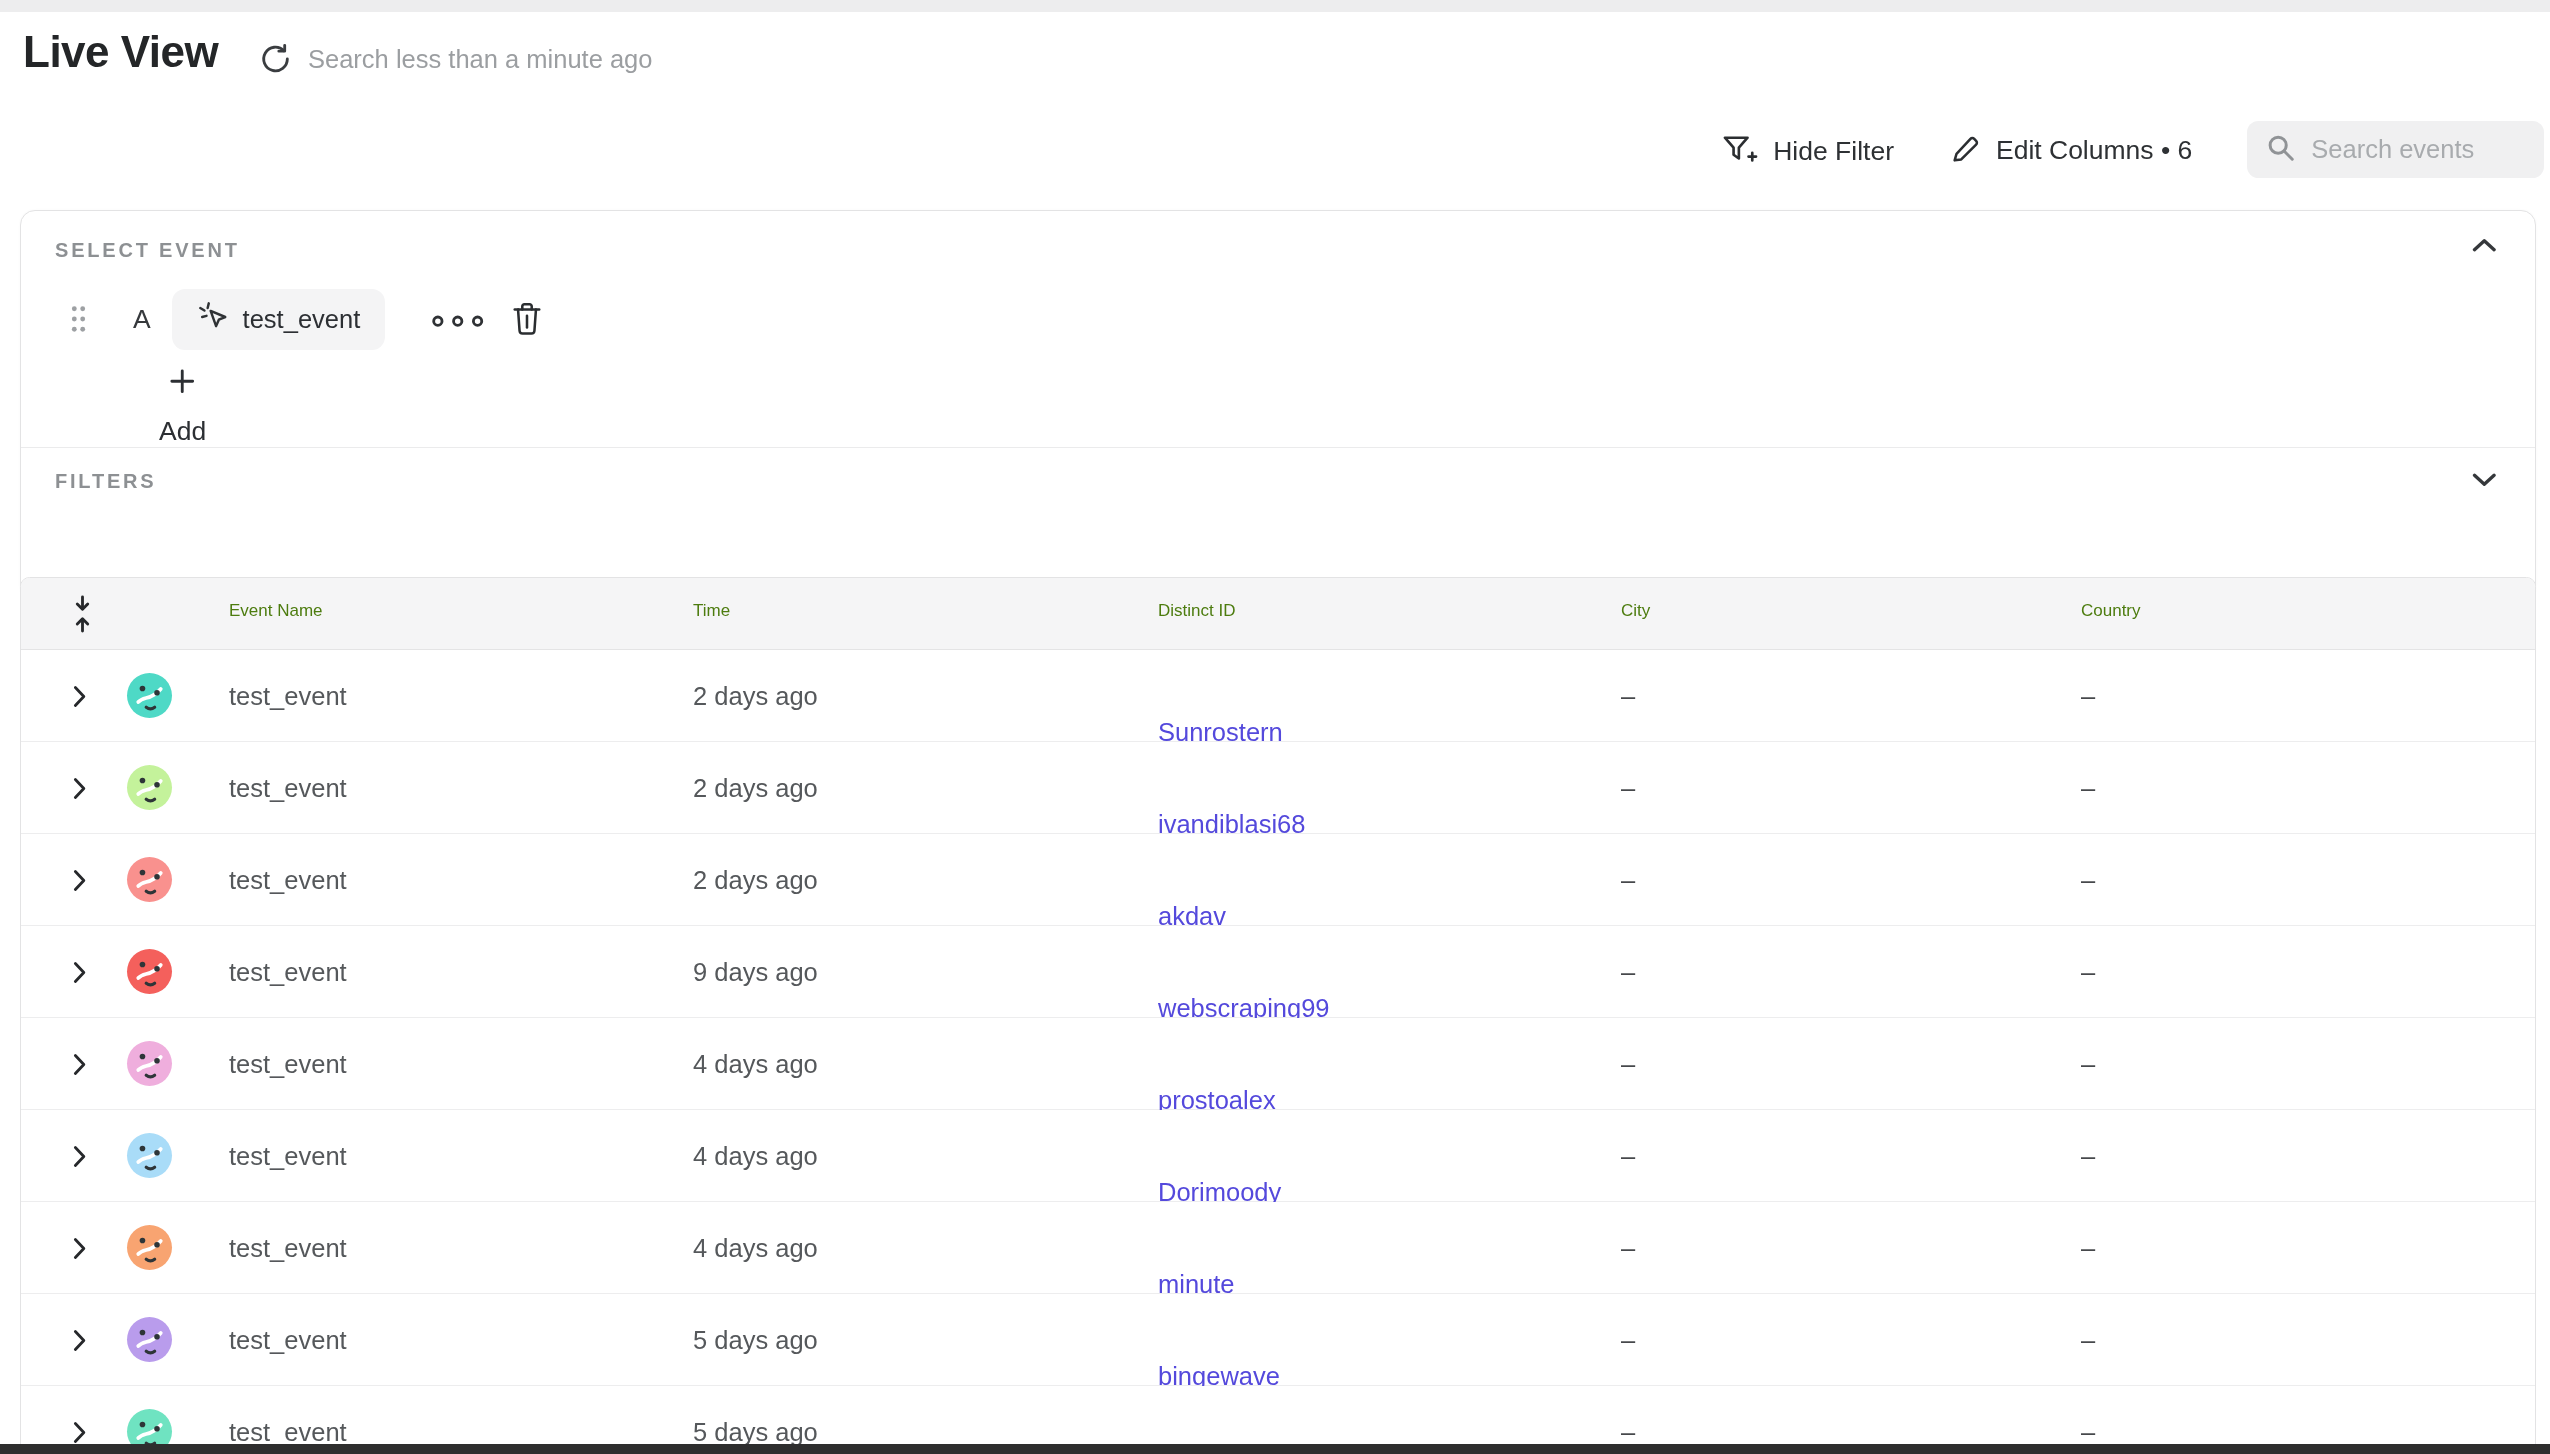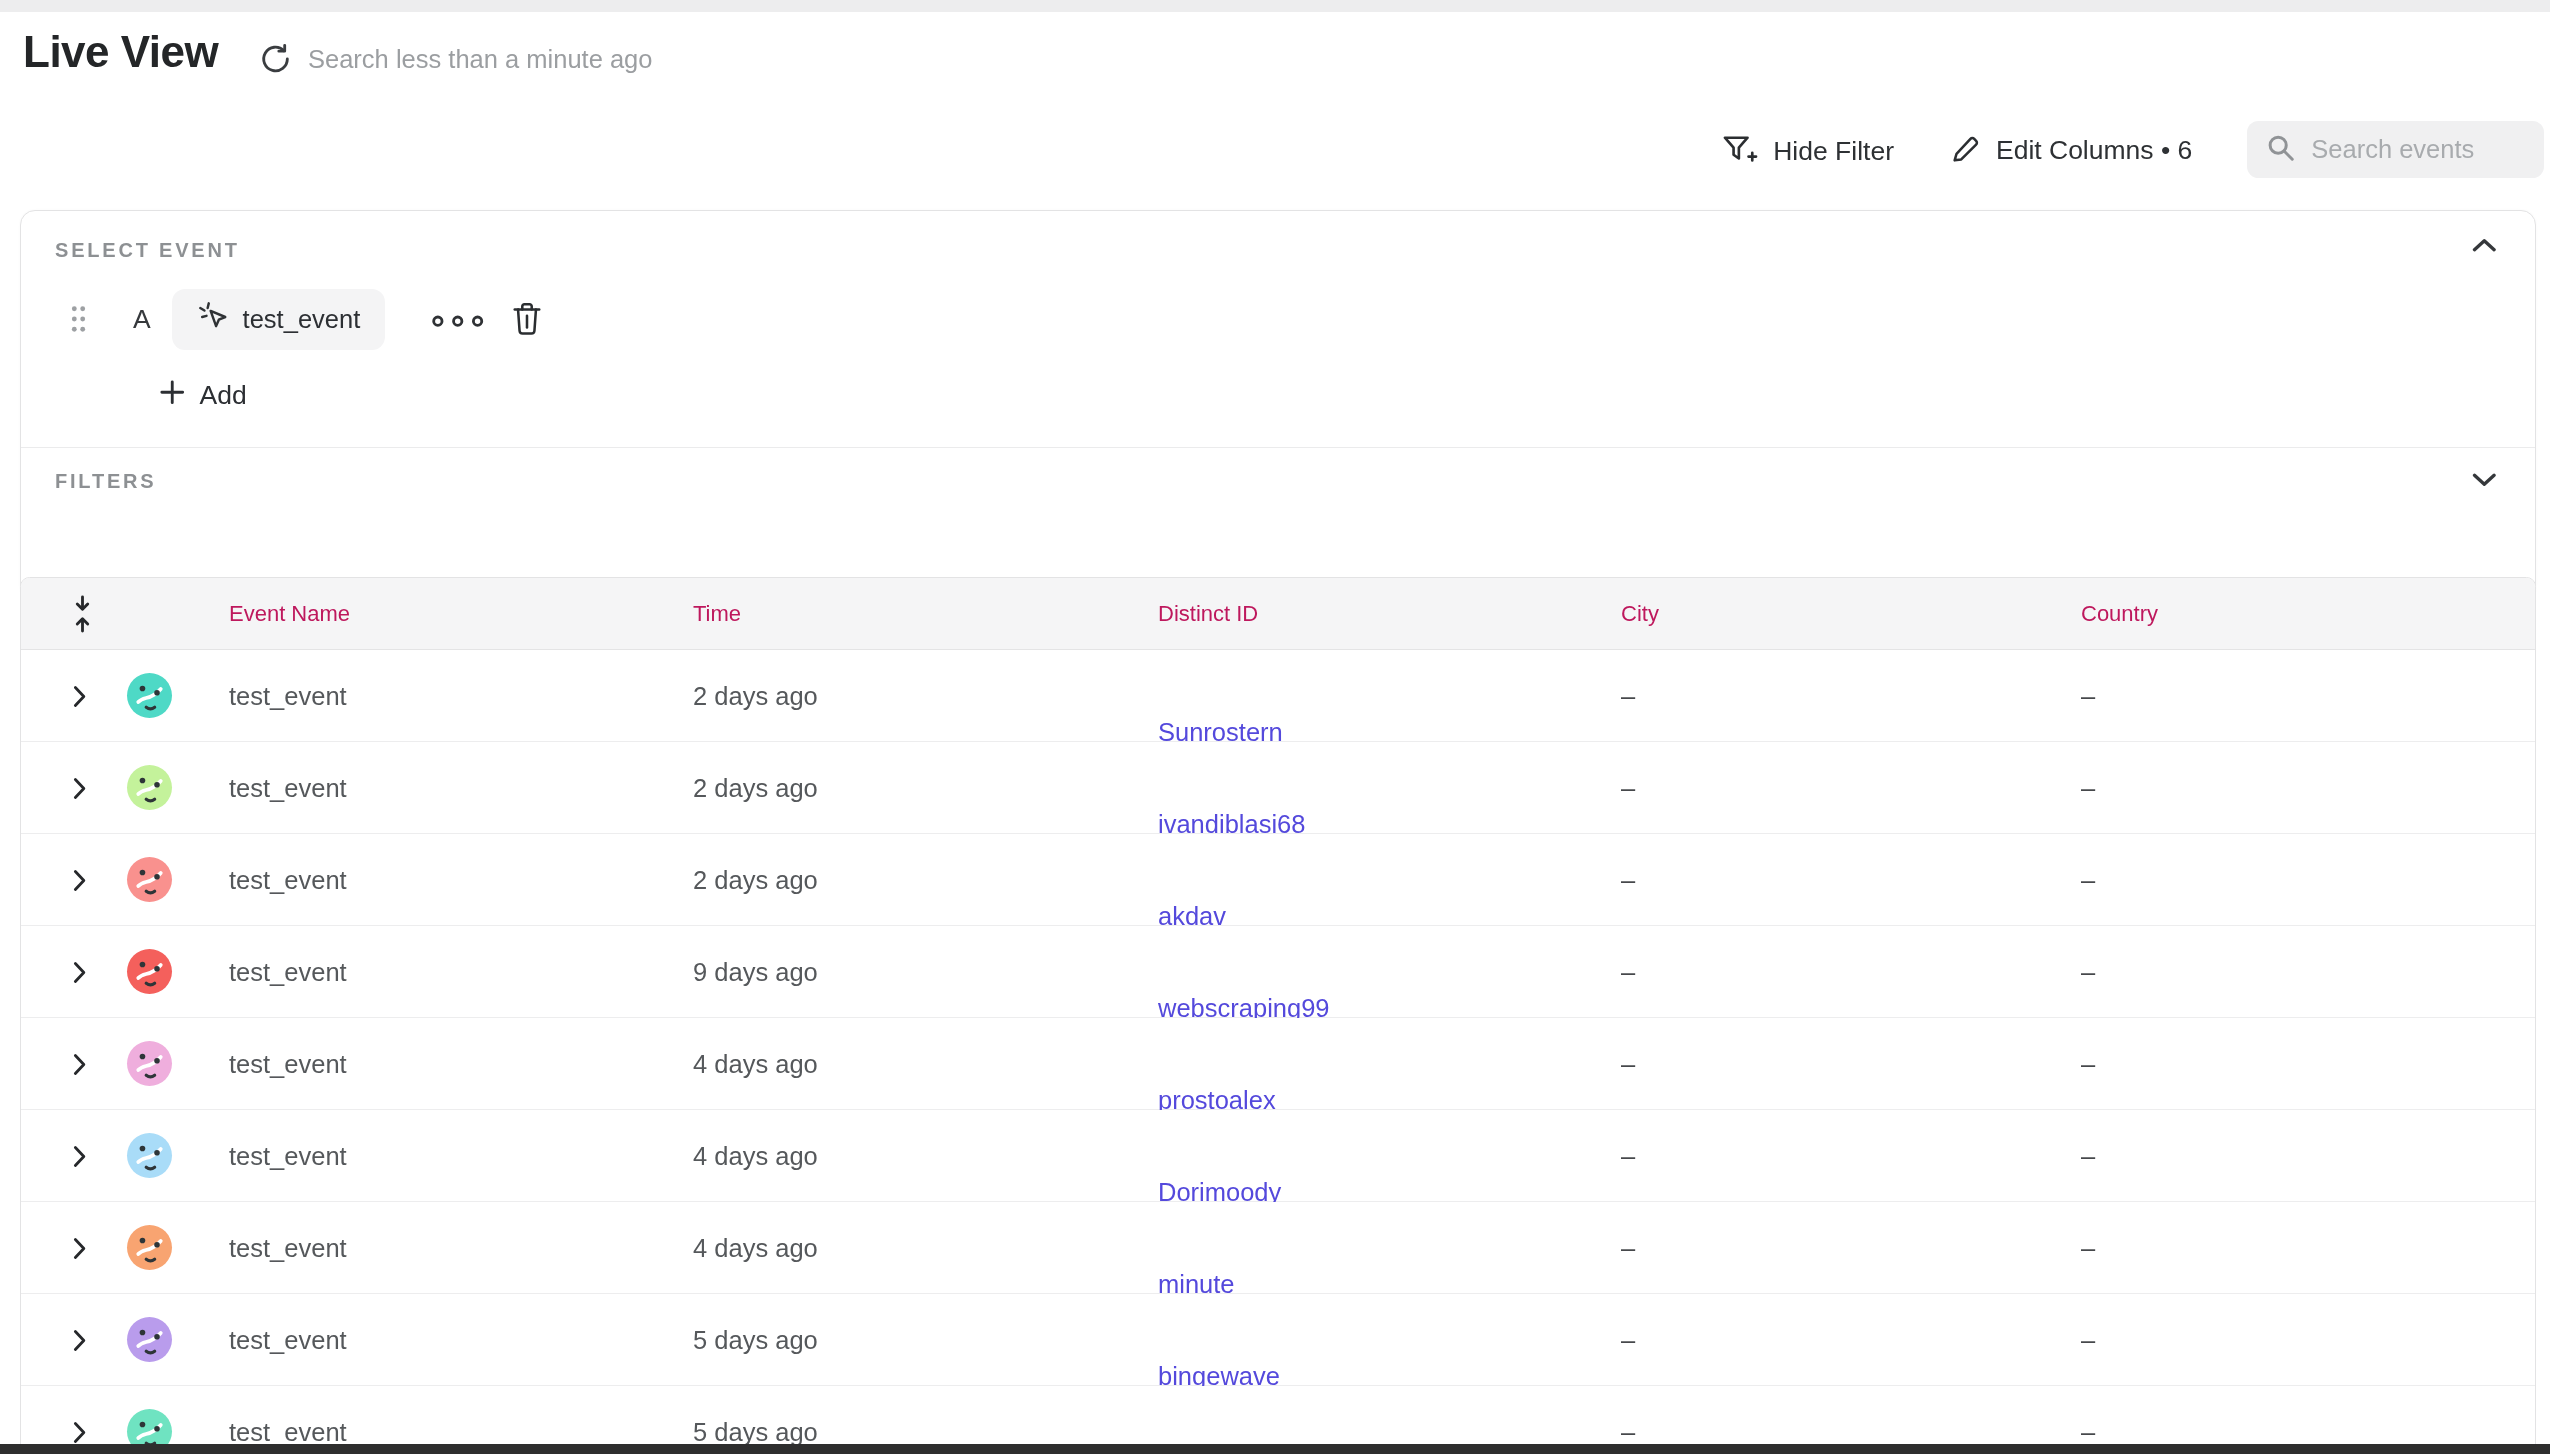--- a/index.html
+++ b/index.html
@@ -31,28 +31,28 @@
   .section-label { font-size:20px; font-weight:700; letter-spacing:2.8px; color:#8d9093; }
   .lbl-select { position:absolute; left:34px; top:28px; }
   .panel-chevron-up { position:absolute; right:38px; top:26.5px; color:#35383b; }
   .panel-chevron-down { position:absolute; right:38px; top:262px; color:#35383b; }
   .event-row { position:absolute; left:0; right:0; top:78px; height:61px; }
   .drag-handle { position:absolute; left:49px; top:16px; }
   .clause-letter { position:absolute; left:112px; top:15px; font-size:26.5px; font-weight:500; color:#36393c; }
   .event-chip { position:absolute; left:151px; top:0; height:61px; background:#f4f4f5; border-radius:13.2px; display:flex; align-items:center; padding:0 24.6px; gap:14px; font-size:25.5px; font-weight:500; color:#2c2f33; }
   .dots-menu { position:absolute; left:410px; top:24.6px; color:#2f3235; }
   .trash-btn { position:absolute; left:490px; top:12.3px; color:#2a2d30; }
-  .add-btn { position:absolute; left:138px; top:157px; height:55px; display:flex; align-items:center; gap:14px; font-size:26.5px; font-weight:500; color:#2c2f33; }
+  .add-btn { position:absolute; left:138px; top:157px; height:55px; display:flex; align-items:center; gap:14px; font-size:26.5px; font-weight:500; color:#2c2f33;flex-direction:column; }
   .panel-divider { position:absolute; left:0; right:0; top:236px; height:0.9px; background:#ebebec; }
   .lbl-filters { position:absolute; left:34px; top:259px; }
 
   
   .etable { position:absolute; left:20px; top:577px; width:2516px; background:#fff; border:0.9px solid #e3e3e4; border-radius:9.5px 9.5px 0 0; overflow:hidden; }
   .thead { position:relative; height:72px; background:#f5f5f6; border-bottom:0.9px solid #e4e4e5; }
-  .thead .hcell { position:absolute; top:23px; font-size:22px; font-weight:500; color:#be185d; }
+  .thead .hcell { position:absolute; top:23px; font-size:17px; font-weight:500; color:#4d7c0f; }
   .collapse-icon { position:absolute; left:51px; top:17px; color:#26282b; }
   .h-event { left:208px; } .h-time { left:672px; } .h-id { left:1137px; } .h-city { left:1600px; } .h-country { left:2060px; }
 
   .trow { position:relative; height:92px; border-bottom:0.9px solid #ededee; background:#fff; }
   .expander { position:absolute; left:52px; top:35px; color:#26282b; }
   .avatar { position:absolute; left:106px; top:23px; width:45px; height:45px; border-radius:50%; }
   .avatar svg { display:block; width:45px; height:45px; }
   .cell { position:absolute; top:31px; font-size:25.5px; line-height:30px; }
   .c-event { left:208px; color:#55585b; }
   .c-time { left:672px; color:#55585b; }

